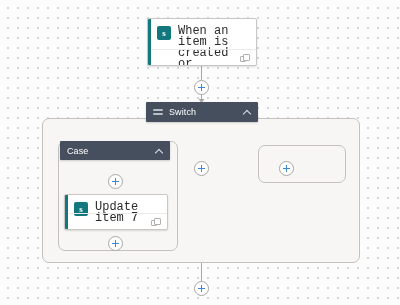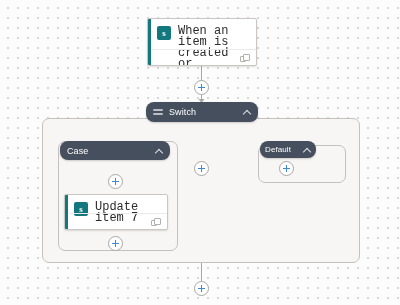--- a/index.html
+++ b/index.html
@@ -48,21 +48,21 @@
   }
   .scope.default-scope {
     left: 258px; top: 145px;
     width: 88px;  height: 38px;
   }
 
   
   .node-header {
     position: absolute;
     background: #464f5e;
-    border-radius: 8px;
+    border-radius: 1px;
     display: flex;
     align-items: center;
     box-sizing: border-box;
     color: #ffffff;
     font-size: 9px;
     letter-spacing: .1px;
     padding: 0 7px;
     box-shadow: 0 1px 2px rgba(0,0,0,.18);
   }
   .node-header .hdr-label {
@@ -286,24 +286,20 @@
     <span class="switch-glyph"></span>
     <span class="hdr-label">Switch</span>
     <span class="chevron"></span>
   </div>
 
   <div class="node-header header-case">
     <span class="hdr-label">Case</span>
     <span class="chevron"></span>
   </div>
 
-  <div class="node-header header-default">
-    <span class="hdr-label">Default</span>
-    <span class="chevron"></span>
-  </div>
 
   <div class="card card-update">
     <div class="accent" style="background:#13787d"></div>
     <div class="card-body">
       <span class="conn-icon">
         <span class="glyph">s</span>
       </span>
       <span class="card-title">Update item 7</span>
     </div>
     <div class="card-foot">

